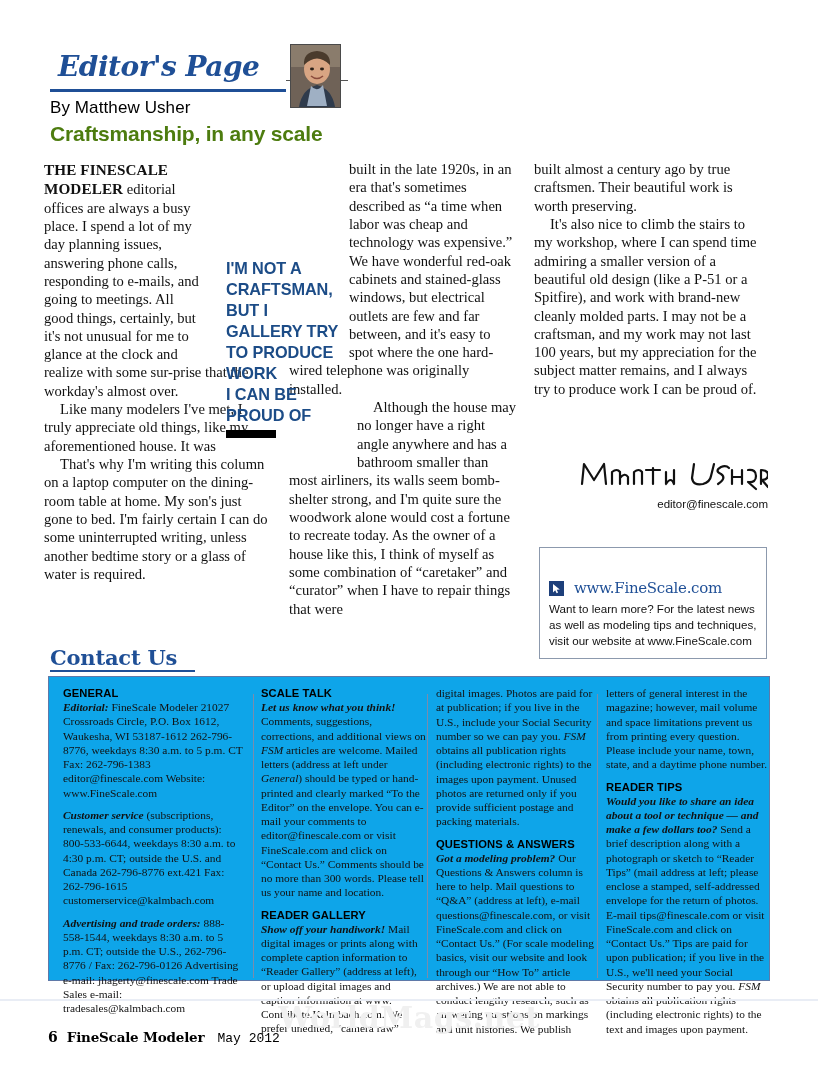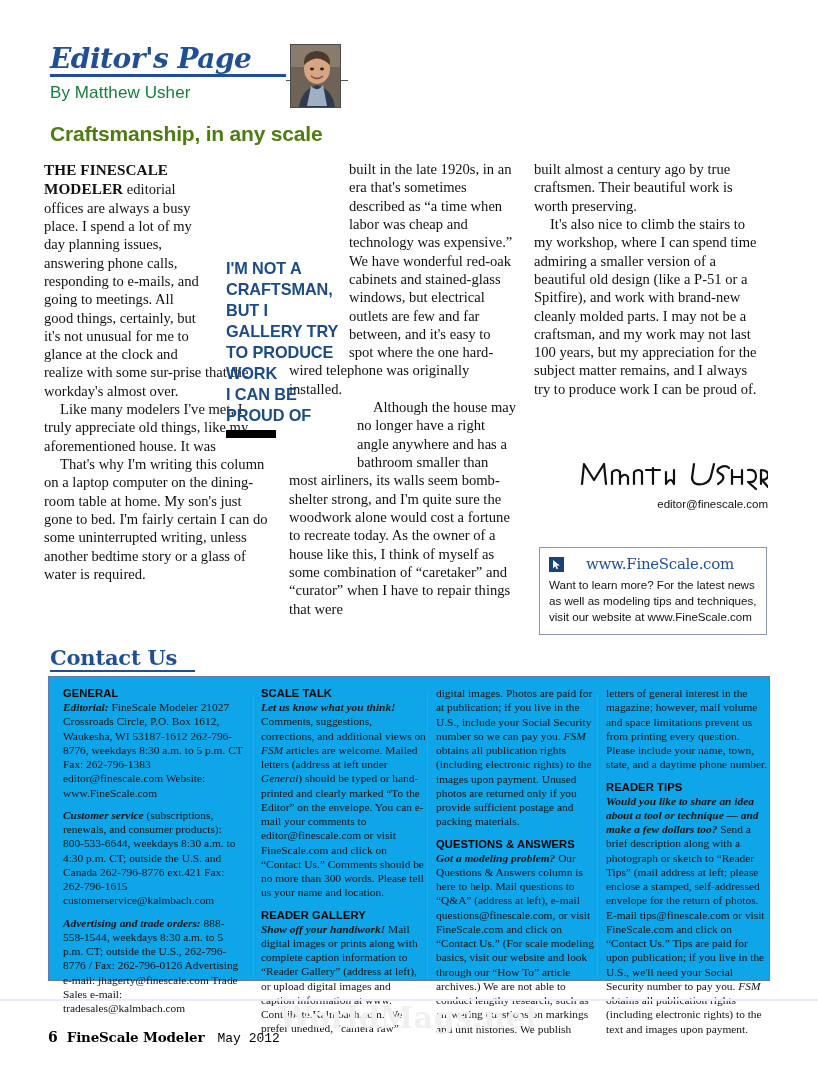--- a/index.html
+++ b/index.html
@@ -27,39 +27,39 @@
     left: 50px; top: 44px; width: 300px;
   }
   .masthead-title {
     font-family: "DejaVu Serif", serif;
     font-weight: bold;
     font-style: italic;
     font-size: 28px;
     color: #1f4f96;
     letter-spacing: -0.5px;
     line-height: 1.05;
-    margin: 0;
+    margin: 8px;
     white-space: nowrap;
   }
   .masthead-rule {
     height: 3px;
     background: #1f4f96;
     width: 236px;
     margin-top: 1px;
   }
   .masthead-rule-thin {
     position: absolute;
     left: 236px; top: 36px;
     width: 62px; height: 1px;
     background: #555;
   }
   .masthead-byline {
     font-family: "Liberation Sans", sans-serif;
     font-size: 17px;
-    color: #15803d;
+    color: #000000;
     margin-top: 6px;
     letter-spacing: 0.1px;
   }
 
   .editor-photo {
     position: absolute;
     left: 290px; top: 44px;
     width: 49px; height: 62px;
     border: 1px solid #4a4a4a;
     overflow: hidden;
@@ -166,21 +166,22 @@
     left: 539px; top: 547px;
     width: 228px;
     border: 1px solid #8c99ad;
     background: #fff;
     padding: 7px 9px 9px 9px;
     box-sizing: border-box;
   }
   .webbox-head {
     display: flex;
     align-items: center;
-    gap: 22px;
+    gap: 10px;
+    margin-top: 24px;
   }
   .webbox-icon {
     width: 15px; height: 15px;
     background: #1d3f7a;
     display: inline-flex;
     align-items: center;
     justify-content: center;
     flex: 0 0 auto;
   }
   .webbox-icon svg { display:block; }

